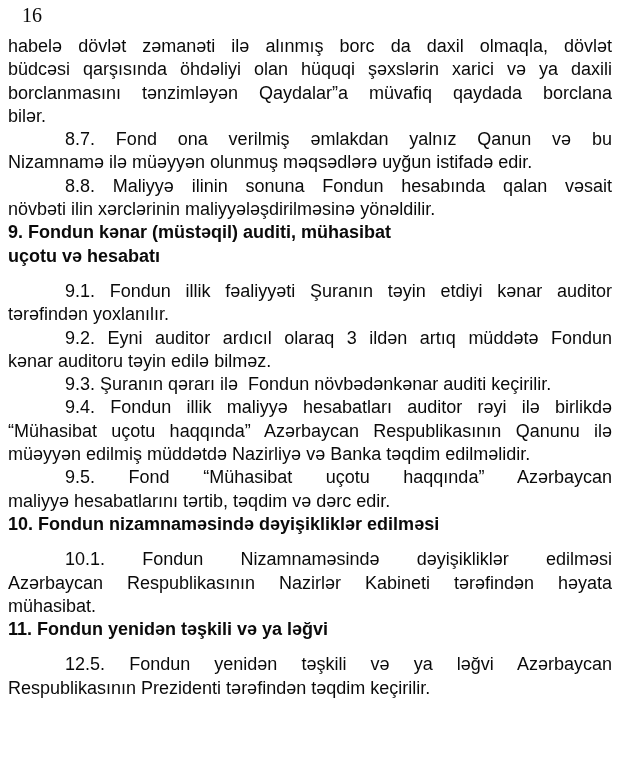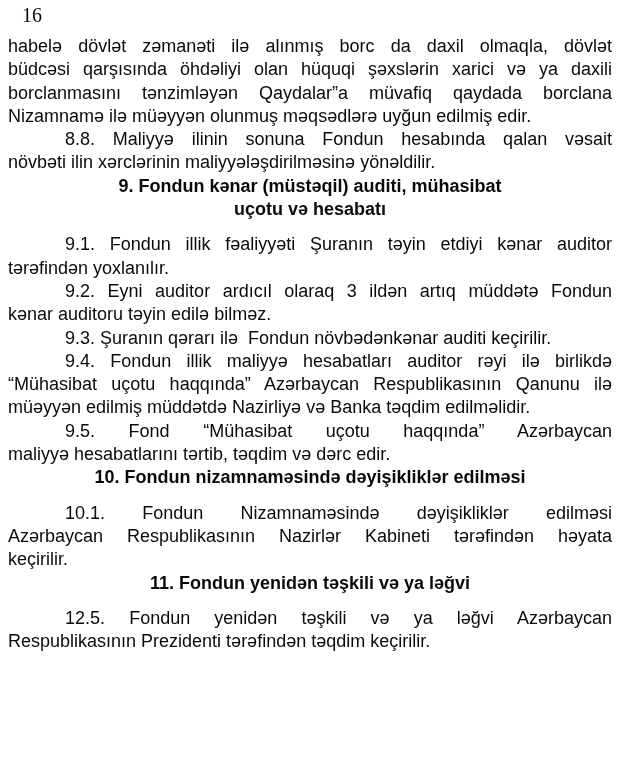--- a/index.html
+++ b/index.html
@@ -50,37 +50,38 @@
   .line.stretch {
     white-space: normal;
     text-align: justify;
     text-align-last: justify;
   }
   .line.indent {
     text-indent: 57px;
   }
   .heading-line {
     font-weight: bold;
-    text-align: center;
     white-space: normal;
   }
 </style>
 </head>
 <body>
 
 <div class="page">
   <div class="page-number">16</div>
   <div class="doc-body">
       <div class="paragraph">
         <div class="line stretch">habelə dövlət zəmanəti ilə alınmış borc da daxil olmaqla, dövlət</div>
         <div class="line stretch">büdcəsi qarşısında öhdəliyi olan hüquqi şəxslərin xarici və ya daxili</div>
         <div class="line stretch">borclanmasını tənzimləyən Qaydalar”a müvafiq qaydada borclana</div>
+        <div class="line wrapable">bilər.</div>
       </div>
       <div class="paragraph">
-        <div class="line wrapable">Nizamnamə ilə müəyyən olunmuş məqsədlərə uyğun edilmiş edir.</div>
+        <div class="line stretch indent">8.7. Fond ona verilmiş əmlakdan yalnız Qanun və bu</div>
+        <div class="line wrapable">Nizamnamə ilə müəyyən olunmuş məqsədlərə uyğun istifadə edir.</div>
       </div>
       <div class="paragraph">
         <div class="line stretch indent">8.8. Maliyyə ilinin sonuna Fondun hesabında qalan vəsait</div>
         <div class="line wrapable">növbəti ilin xərclərinin maliyyələşdirilməsinə yönəldilir.</div>
       </div>
       <div class="heading">
         <div class="line heading-line">9. Fondun kənar (müstəqil) auditi, mühasibat</div>
         <div class="line heading-line">uçotu və hesabatı</div>
       </div>
       <div class="paragraph">
@@ -102,21 +103,21 @@
       <div class="paragraph">
         <div class="line stretch indent">9.5. Fond “Mühasibat uçotu haqqında” Azərbaycan</div>
         <div class="line wrapable">maliyyə hesabatlarını tərtib, təqdim və dərc edir.</div>
       </div>
       <div class="heading">
         <div class="line heading-line">10. Fondun nizamnaməsində dəyişikliklər edilməsi</div>
       </div>
       <div class="paragraph">
         <div class="line stretch indent">10.1. Fondun Nizamnaməsində dəyişikliklər edilməsi</div>
         <div class="line stretch">Azərbaycan Respublikasının Nazirlər Kabineti tərəfindən həyata</div>
-        <div class="line wrapable">keçirilir.</div>
+        <div class="line wrapable">mühasibat.</div>
       </div>
       <div class="heading">
         <div class="line heading-line">11. Fondun yenidən təşkili və ya ləğvi</div>
       </div>
       <div class="paragraph">
         <div class="line stretch indent">12.5. Fondun yenidən təşkili və ya ləğvi Azərbaycan</div>
         <div class="line wrapable">Respublikasının Prezidenti tərəfindən təqdim keçirilir.</div>
       </div>
     </div>
 </div>

